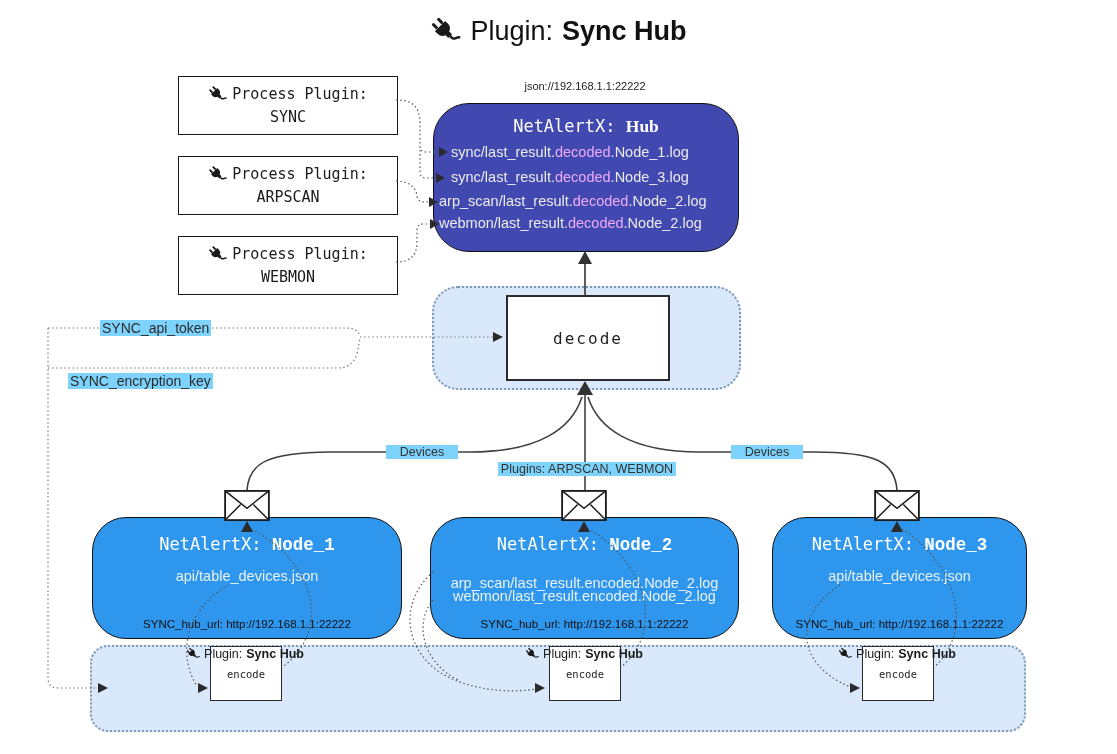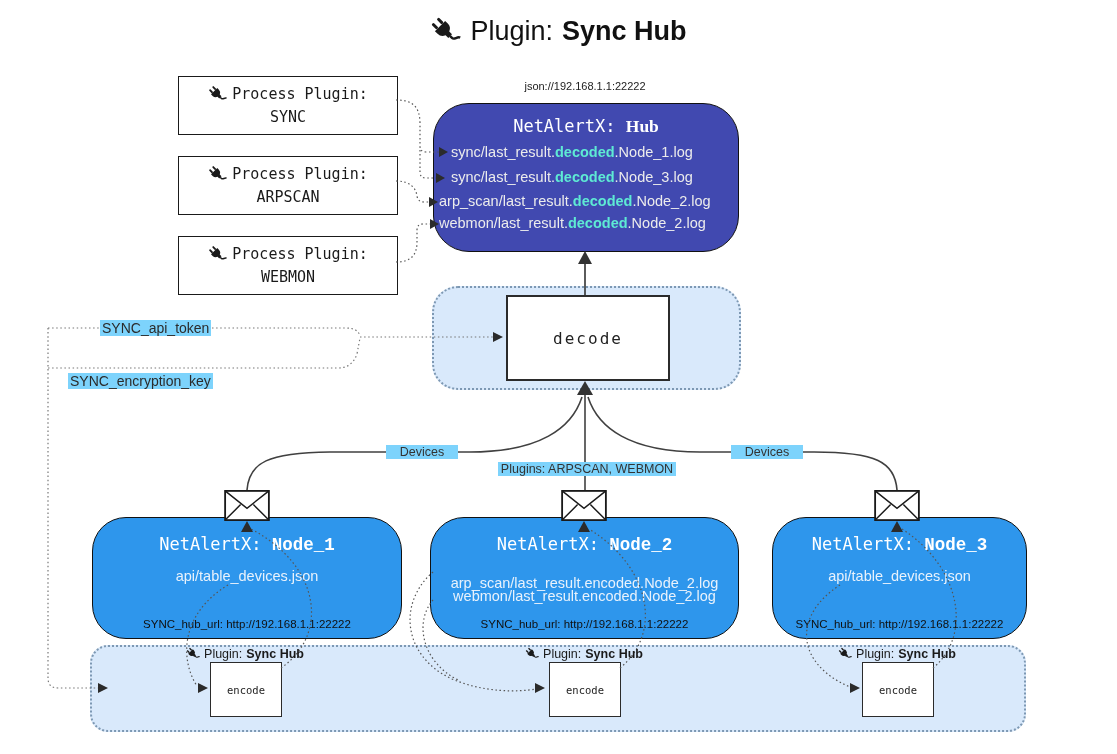--- a/index.html
+++ b/index.html
@@ -21,21 +21,21 @@
         display:flex;flex-direction:column;align-items:center;justify-content:center;line-height:1.5;}
   .pbox-l1{display:flex;align-items:center;}
 
   
   .hub{left:433px;top:103px;width:304px;height:147px;background:var(--hub-fill,#4149b0);
        border:1.6px solid #111;border-radius:36px;color:#fff;}
   .hub-title{position:absolute;top:12px;width:100%;text-align:center;
              font-family:"DejaVu Sans Mono",monospace;font-size:17px;white-space:nowrap;}
   .hub-title b{font-family:Liberation Serif, serif;font-size:17.5px;}
   .hub-log{position:absolute;font-size:14.5px;color:#ececec;white-space:nowrap;}
-  .hub-log b{font-weight:700;color:#5eead4;}
+  .hub-log b{font-weight:400;color:#f0abfc;}
   .hl0{top:40px;left:17px;} .hl1{top:65px;left:17px;} .hl2{top:89px;left:5px;} .hl3{top:111px;left:5px;}
   .small-url{font-size:11px;color:#222;text-align:center;white-space:nowrap;}
 
   
   .dc{left:432px;top:286px;width:305px;height:100px;background:var(--container-fill,#d9e9fb);
       border:2px dotted #7d98b3;border-radius:26px;}
   .decode-box{left:506px;top:295px;width:160px;height:82px;background:#fff;border:2px solid #2b2b2b;
       display:flex;align-items:center;justify-content:center;
       font-family:"DejaVu Sans Mono",monospace;font-size:16px;letter-spacing:2px;color:#222;}
 
@@ -49,21 +49,21 @@
         border-radius:34px;color:#fff;}
   .node-title{position:absolute;top:16px;width:100%;text-align:center;
               font-family:"DejaVu Sans Mono",monospace;font-size:17px;white-space:nowrap;}
   .node-title b{font-family:Liberation Mono, monospace;font-size:17.5px;}
   .node-file{position:absolute;width:100%;text-align:center;font-size:14.5px;color:#e9f2fc;white-space:nowrap;}
   .node-url{position:absolute;bottom:8px;width:100%;text-align:center;font-size:11.5px;color:#101010;white-space:nowrap;}
 
   
   .bc{left:90px;top:645px;width:932px;height:83px;background:var(--container-fill,#d9e9fb);
       border:2px dotted #7d98b3;border-radius:18px;}
-  .encode-box{top:662px;width:70px;height:53px;background:#fff;border:1.6px solid #2b2b2b;
+  .encode-box{top:646px;width:70px;height:53px;background:#fff;border:1.6px solid #2b2b2b;
       display:flex;align-items:center;justify-content:center;
       font-family:"DejaVu Sans Mono",monospace;font-size:10.5px;color:#222;}
   .badge{top:646px;height:15px;width:160px;display:flex;align-items:center;justify-content:center;
          font-size:12.5px;color:#1a1a1a;white-space:nowrap;z-index:12;}
   .badge b{margin-left:4px;}
 
   .overlay{position:absolute;left:0;top:0;z-index:10;pointer-events:none;}
   .env{position:absolute;z-index:20;width:46px;height:31px;top:490px;}
   .dot{stroke-dasharray:1.5 2.6;stroke-width:1.2;}
   .hidden-defs{position:absolute;width:0;height:0;overflow:hidden;}

